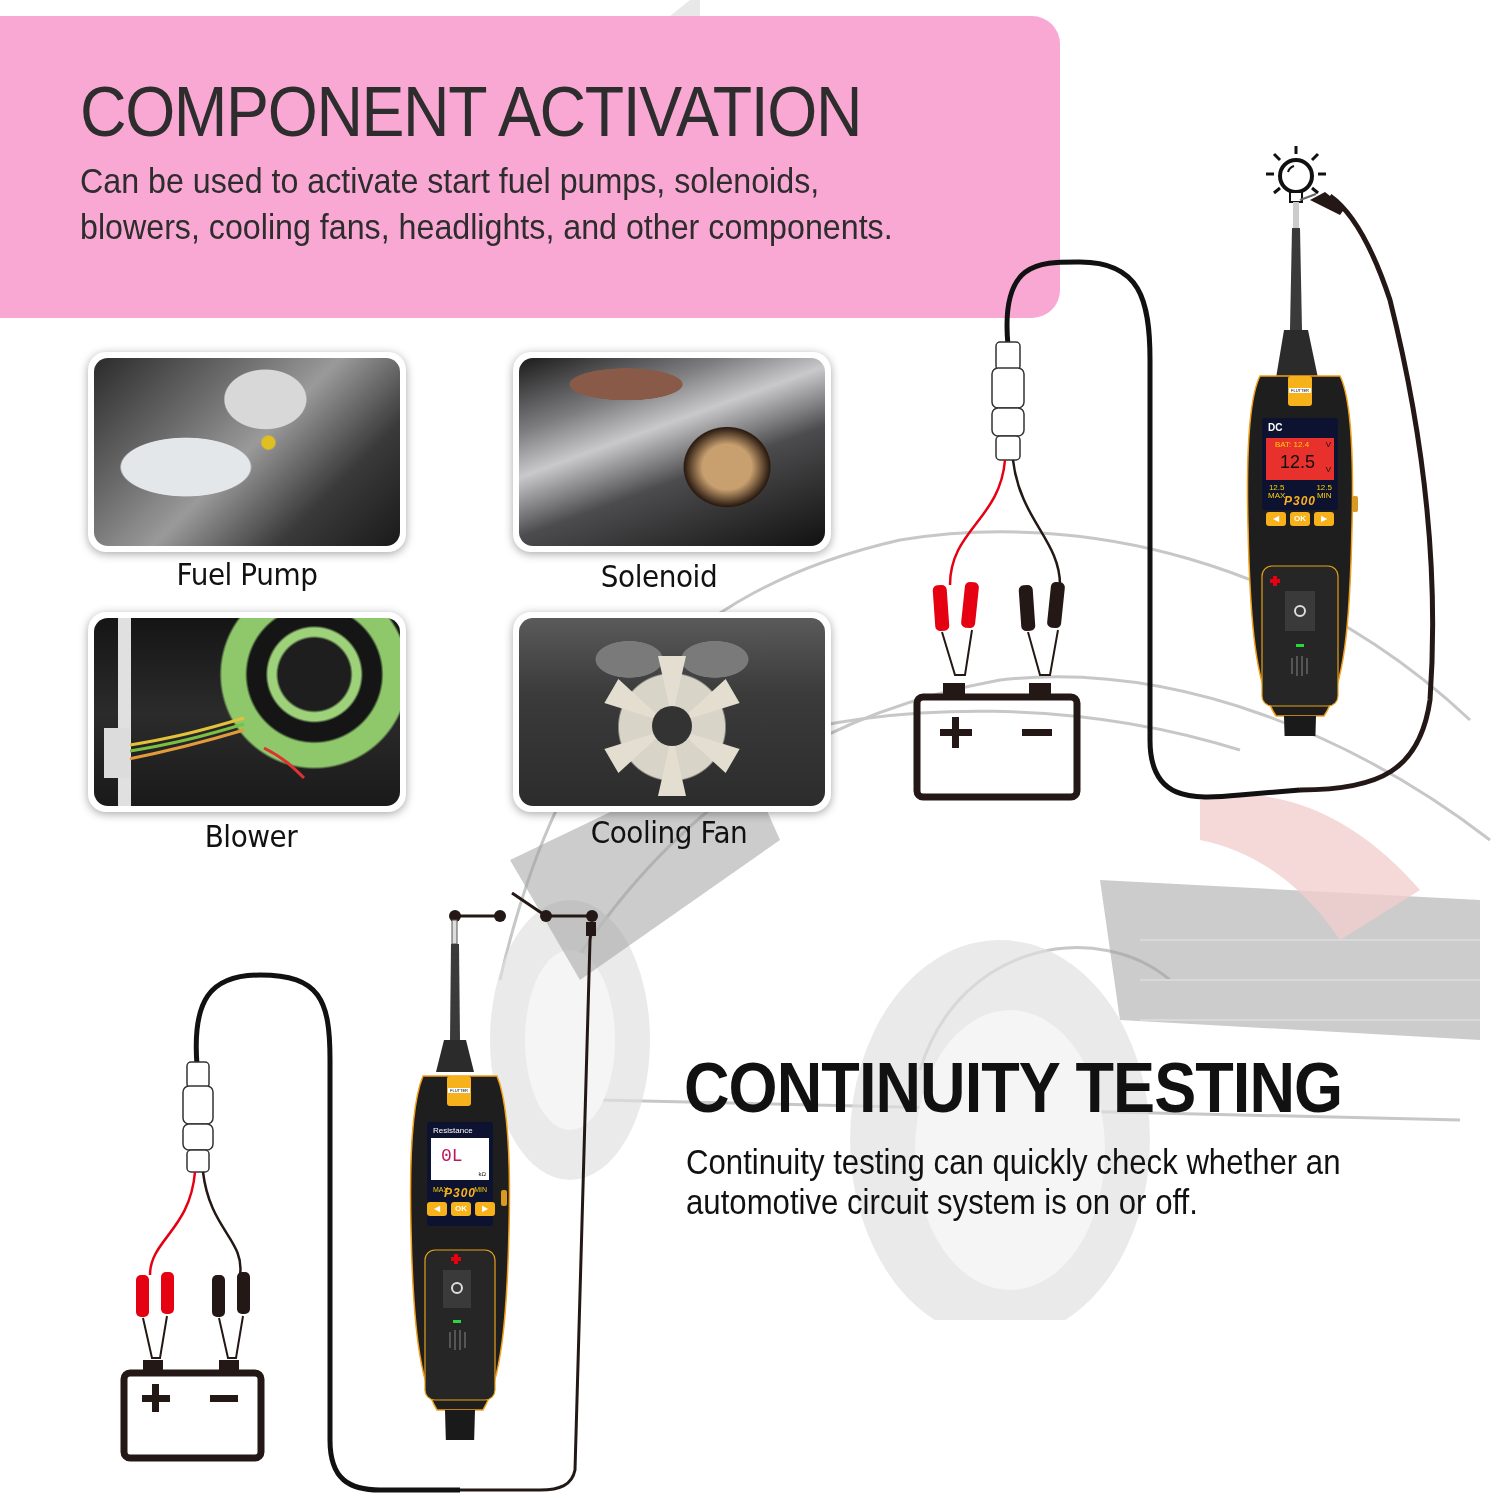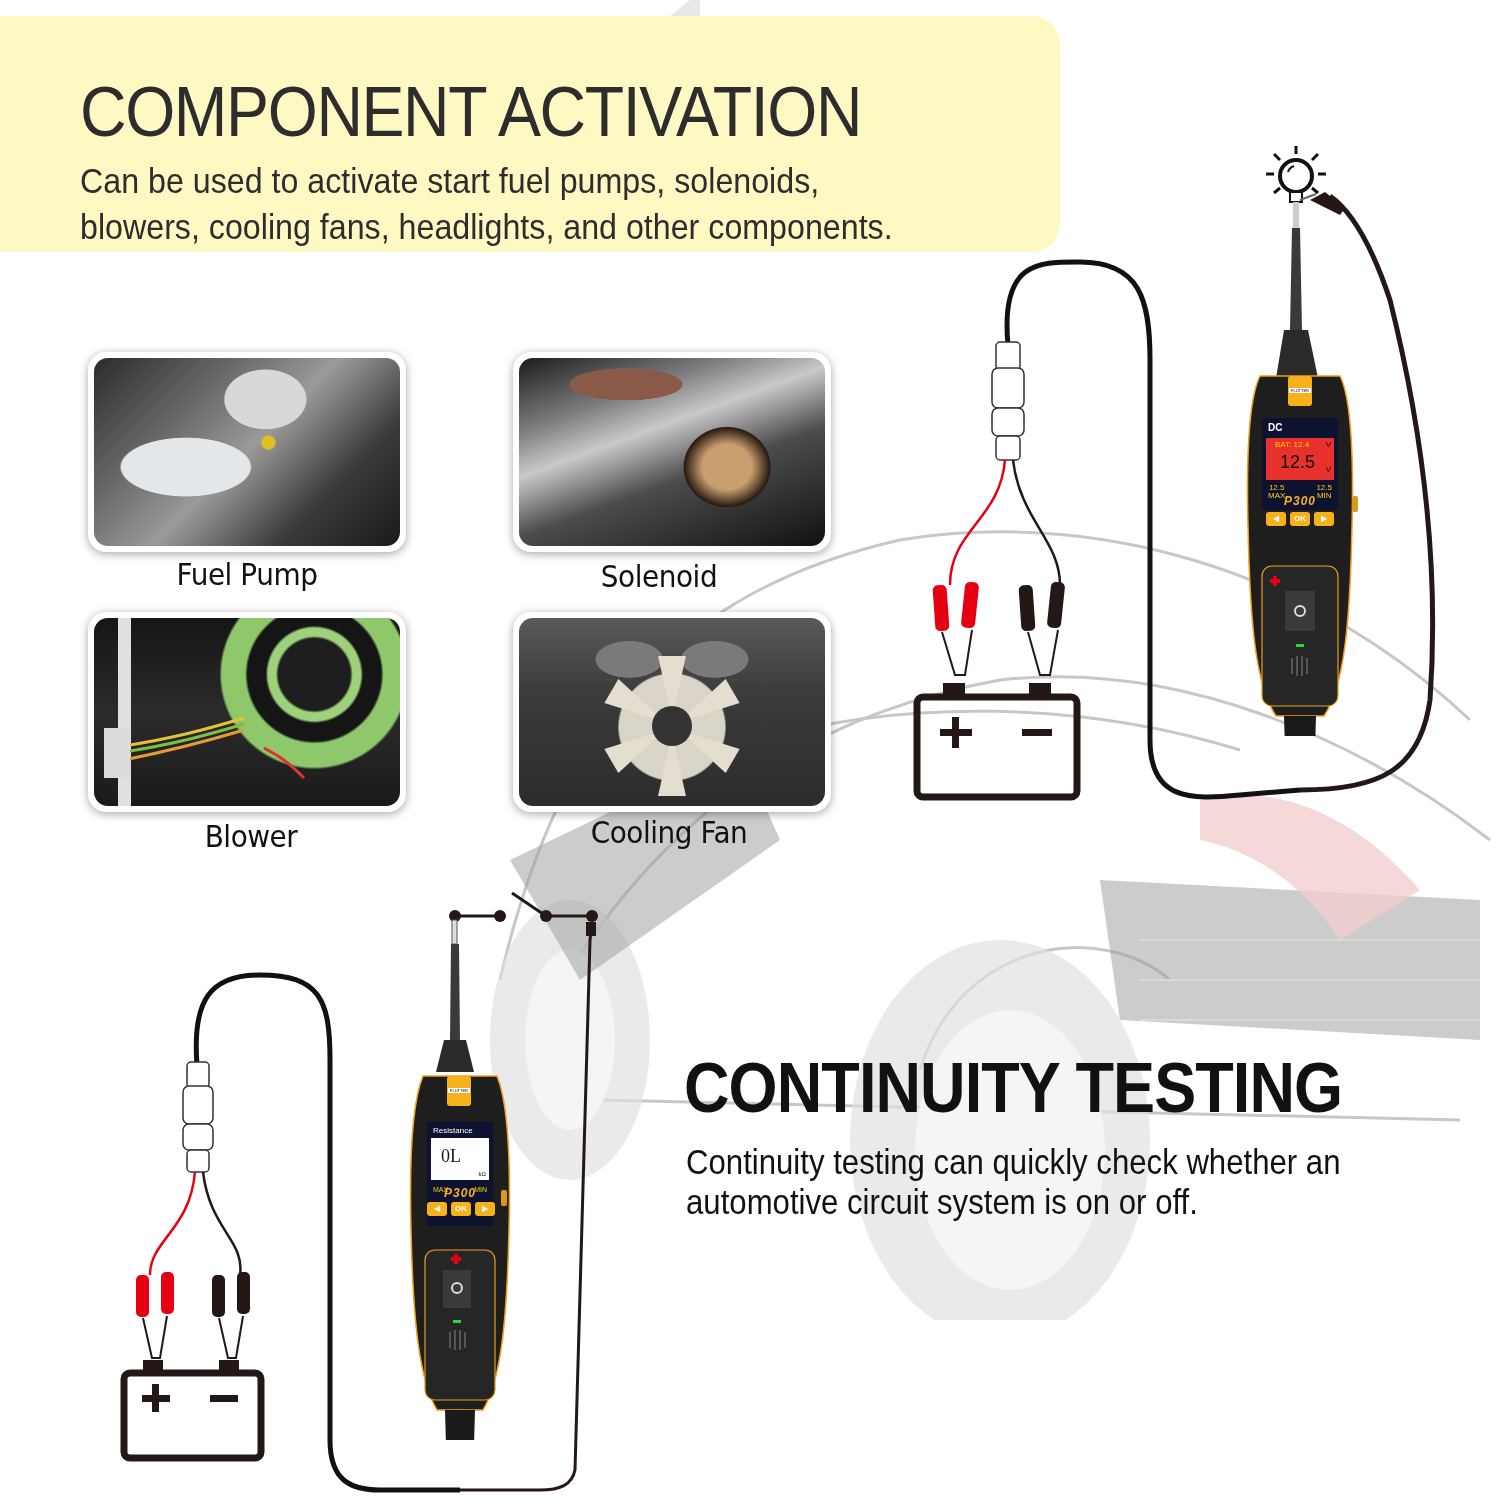--- a/index.html
+++ b/index.html
@@ -4,22 +4,22 @@
 <style>
   * { box-sizing: border-box; margin: 0; padding: 0; }
   html, body { width: 1500px; height: 1500px; overflow: hidden; background: #ffffff; }
   body { position: relative; font-family: "Liberation Sans", "DejaVu Sans", sans-serif; color: #2b2b2b; }
 
   
   .car-bg { position: absolute; left: 480px; top: 420px; width: 1020px; height: 900px; z-index: 0; opacity: 0.55; }
 
   
   .banner {
-    position: absolute; left: 0; top: 16px; width: 1060px; height: 236px;
-    background: #fef9c3; border-radius: 0 28px 28px 0; z-index: 2;
+    position: absolute; left: 0; top: 16px; width: 1060px; height: 302px;
+    background: #f9a8d4; border-radius: 0 28px 28px 0; z-index: 2;
   }
   .banner-title {
     position: absolute; left: 80px; top: 56px; font-size: 70px; font-weight: 400;
     letter-spacing: -1.5px; color: #2d2d2d; transform: scaleX(0.92); transform-origin: left center;
     white-space: nowrap;
   }
   .banner-desc {
     position: absolute; left: 80px; top: 142px; width: 900px; font-size: 35px; line-height: 46px;
     color: #2d2d2d; transform: scaleX(0.92); transform-origin: left top;
   }
@@ -82,21 +82,21 @@
   .dc-max { left: 6px; } .dc-min { right: 6px; }
   .model { position: absolute; left: 0; width: 120px; text-align: center; font-size: 12px; font-style: italic; font-weight: bold; color: #f7b11b; letter-spacing: 1px; }
   .btn-row { position: absolute; left: 26px; display: flex; gap: 4px; }
   .btn-row span { width: 20px; height: 14px; background: #f7b11b; border-radius: 3px; font-size: 8px; text-align: center; line-height: 14px; color: #fff; font-weight: bold; }
   .brand-tag { position: absolute; left: 48px; width: 24px; height: 30px; background: #f7b11b; border-radius: 3px; }
   .brand-tag span { position: absolute; left: 1px; top: 12px; width: 22px; height: 5px; background: #fff; font-size: 4px; color: #000; text-align: center; line-height: 5px; }
 
   .screen-res { position: absolute; left: 22px; top: 52px; width: 66px; height: 104px; background: #0c1230; border-radius: 3px; }
   .res-label { position: absolute; left: 6px; top: 4px; font-size: 8px; color: #fff; }
   .res-white { position: absolute; left: 4px; top: 16px; width: 58px; height: 42px; background: #fff; }
-  .res-ol { position: absolute; left: 10px; top: 8px; font-size: 18px; color: #0f172a; font-family: Liberation Serif, serif; }
+  .res-ol { position: absolute; left: 10px; top: 8px; font-size: 18px; color: #be185d; font-family: Liberation Mono, monospace; }
   .res-unit { position: absolute; right: 3px; bottom: 3px; font-size: 6px; color: #111; }
   .res-max, .res-min { position: absolute; top: 64px; font-size: 7px; color: #ffd000; }
   .res-max { left: 6px; } .res-min { right: 6px; }
 </style>
 </head>
 <body>
 
 <svg class="corner-deco" viewBox="0 0 60 16">
   <polygon points="30,16 50,0 60,0 60,16" fill="#e8e8e8"></polygon>
 </svg>

